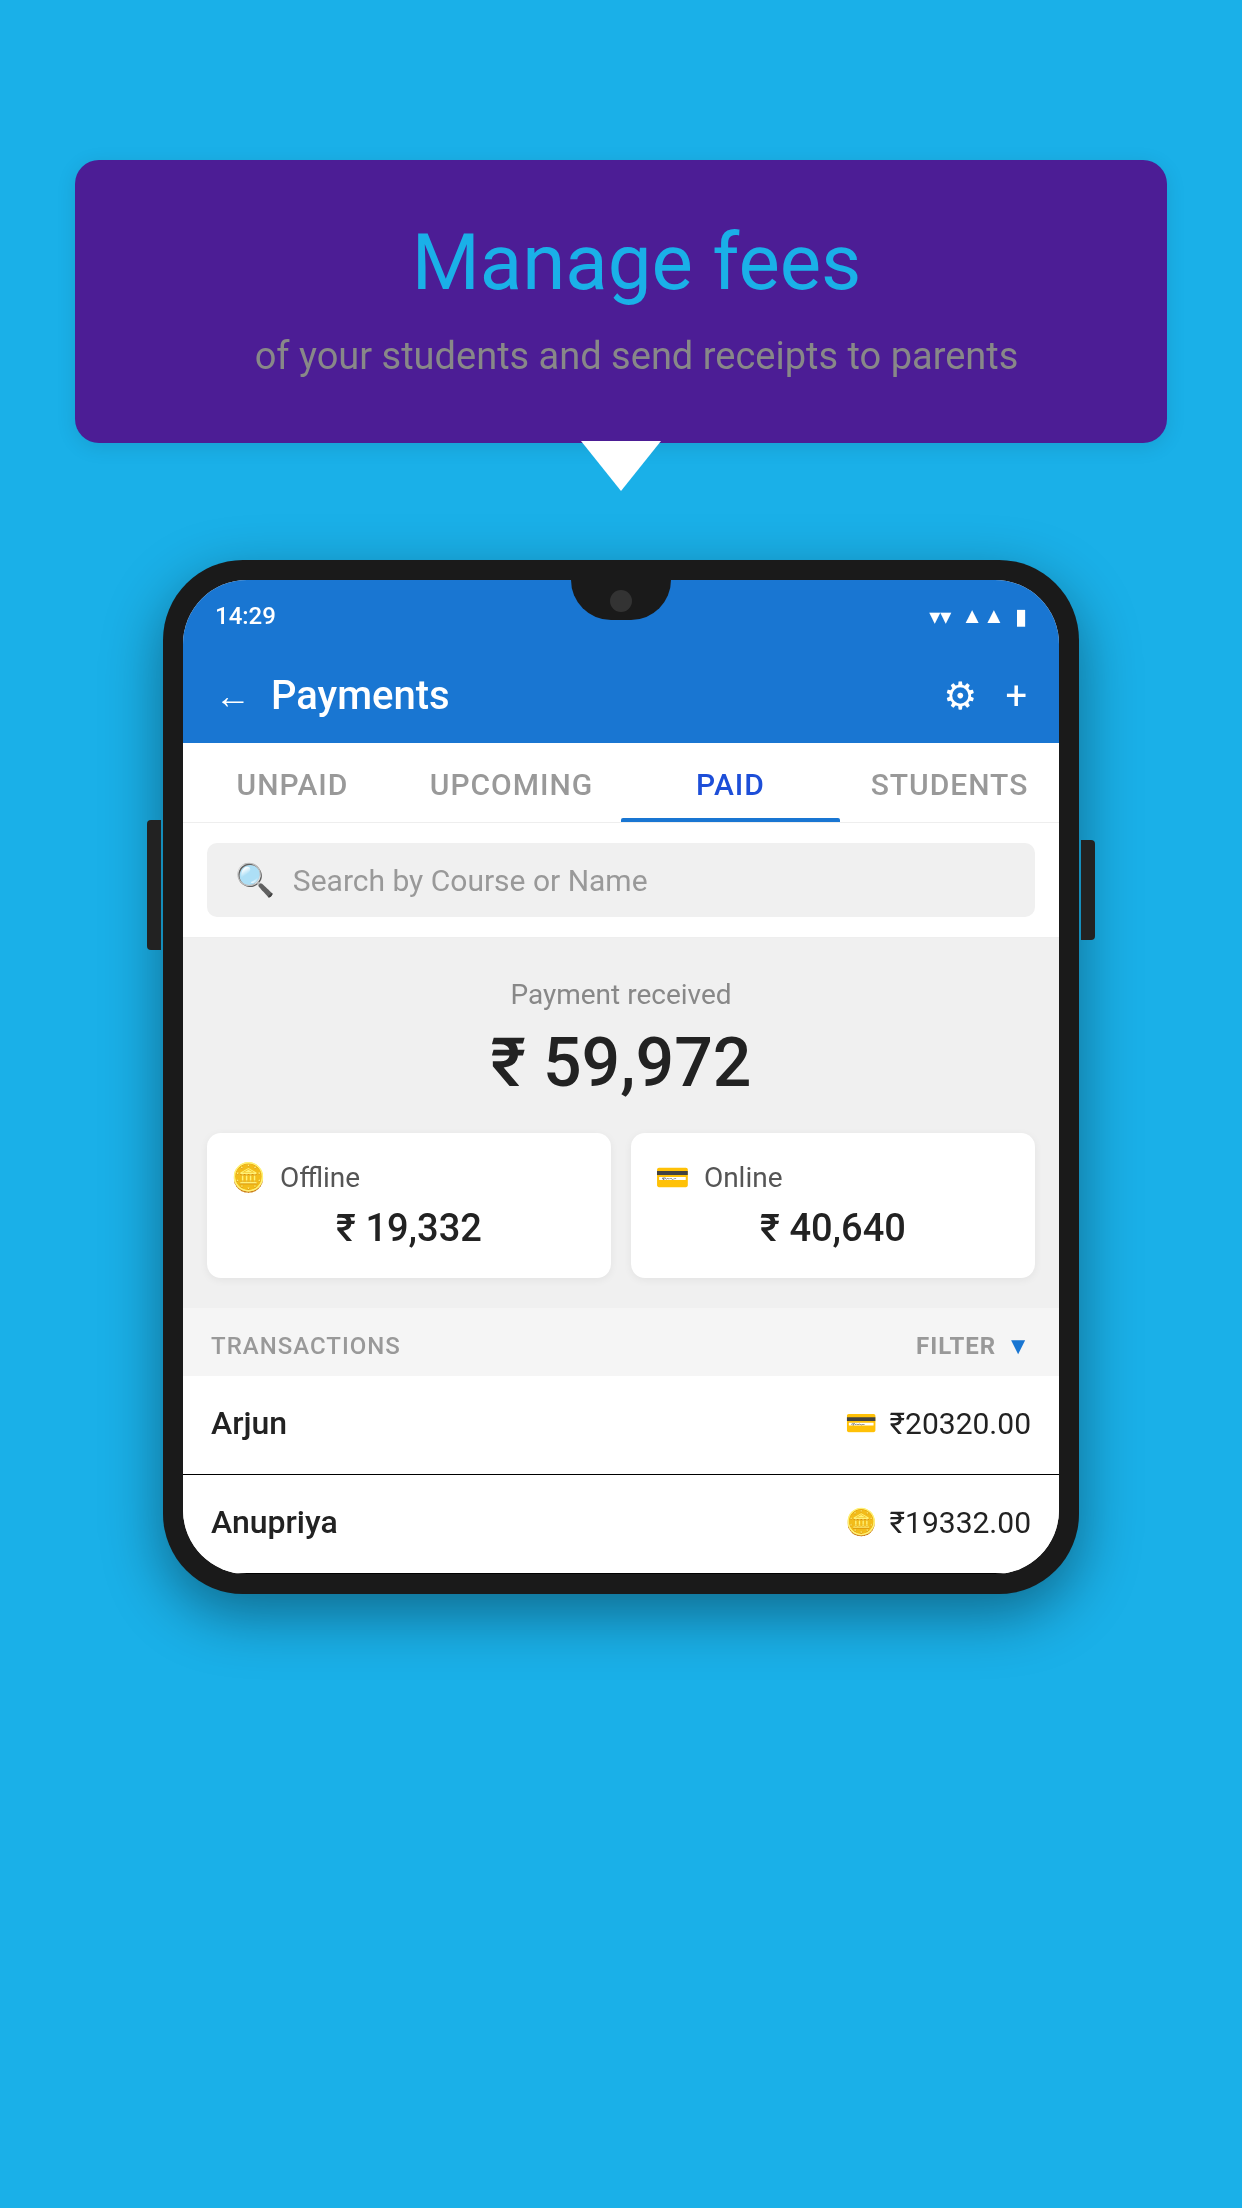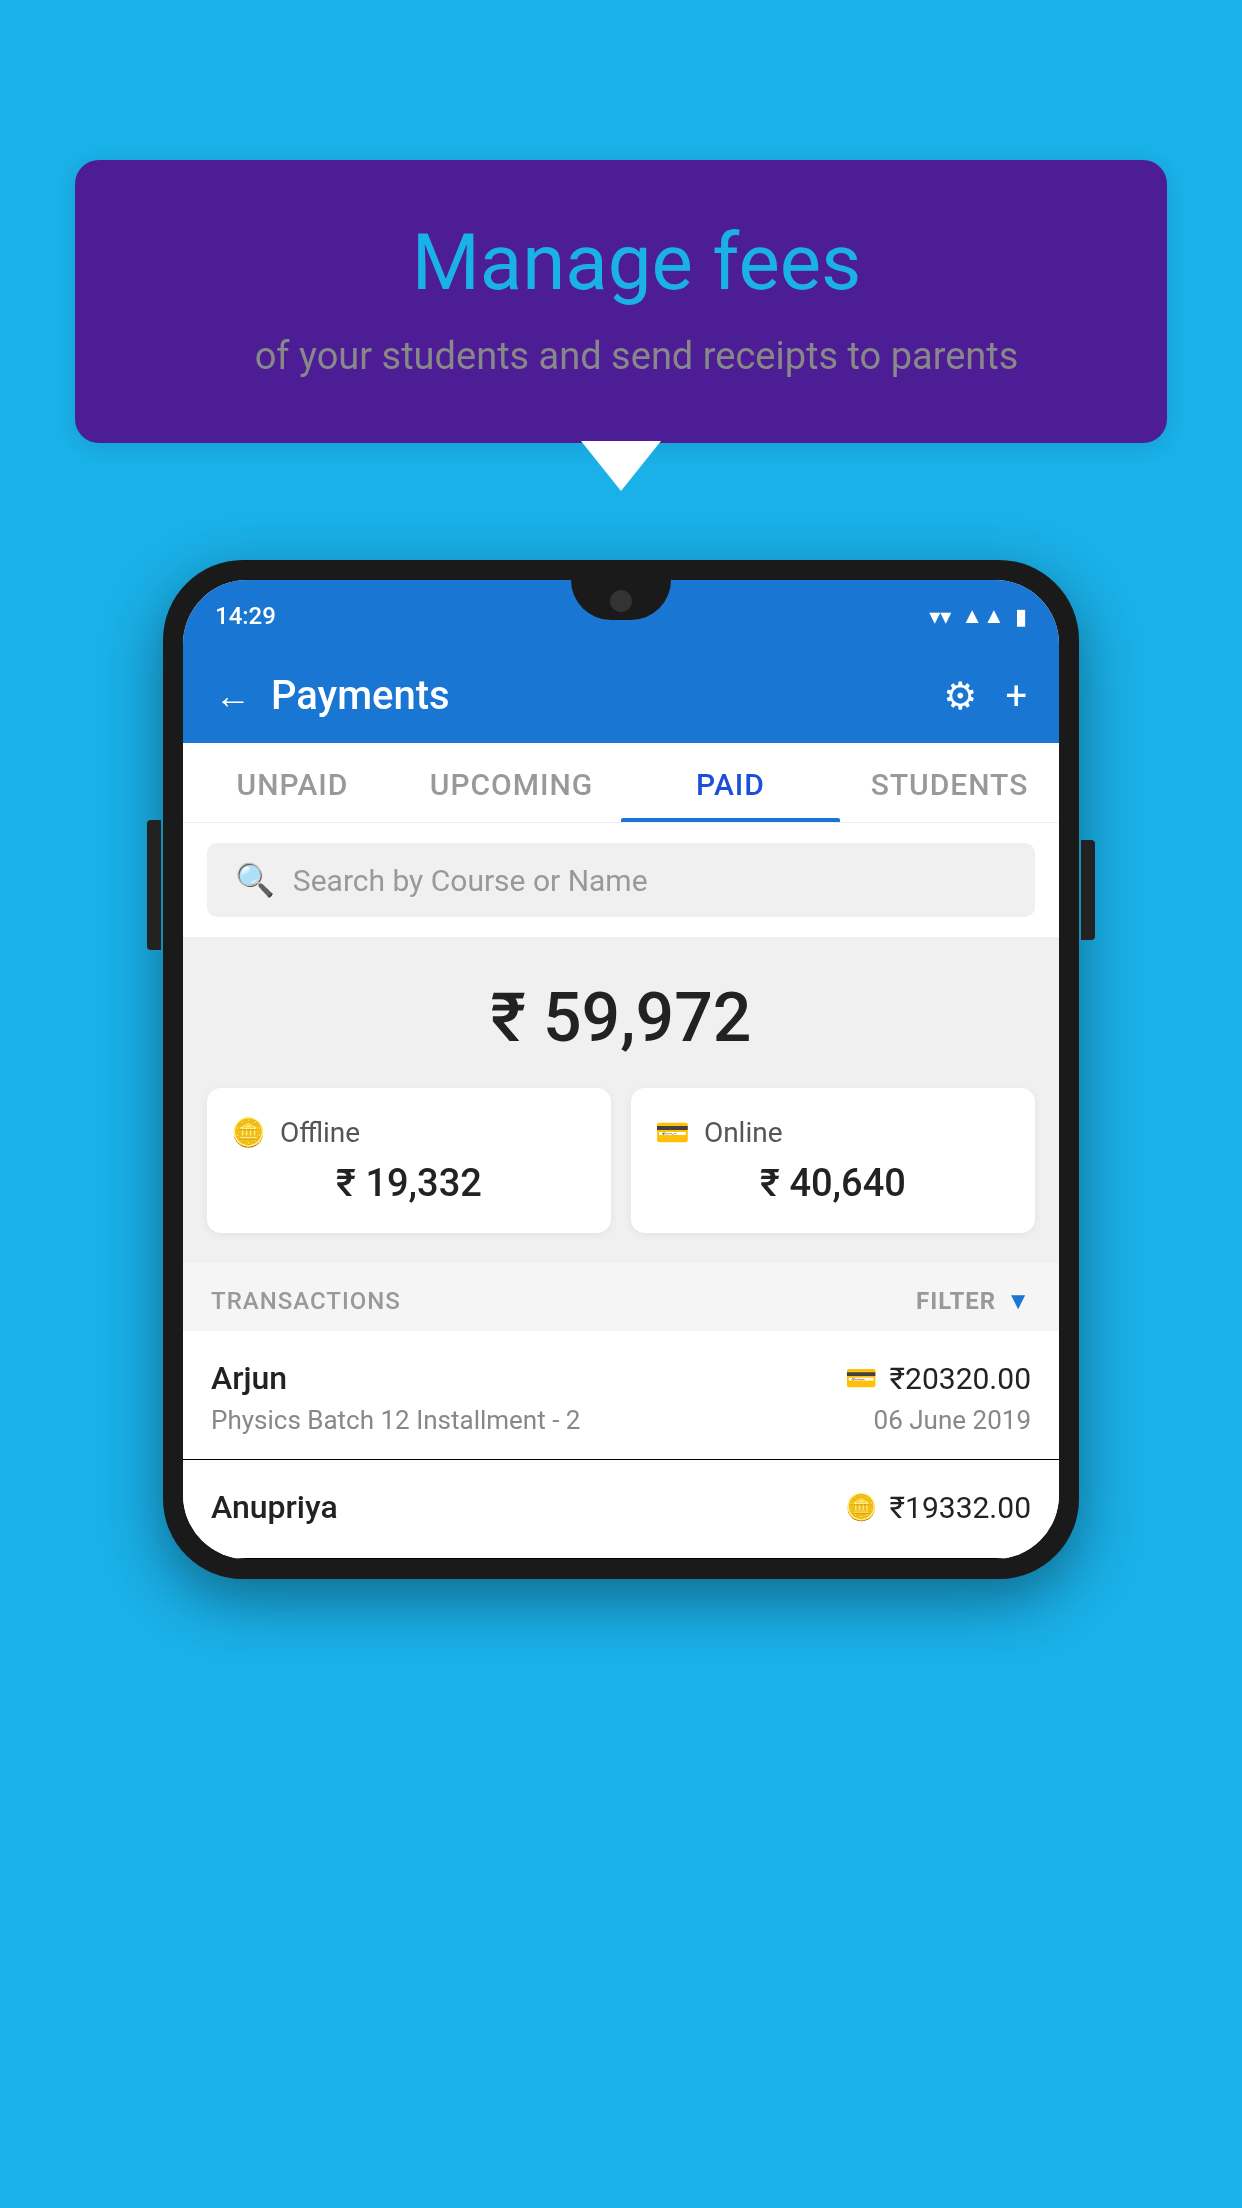--- a/index.html
+++ b/index.html
@@ -443,20 +443,21 @@
       </div>
 
       <div class="search-container">
         <div class="search-box">
           <span class="search-icon-wrap">🔍</span>
           <span class="search-placeholder">Search by Course or Name</span>
         </div>
       </div>
 
       <div class="payment-summary">
+        <div class="payment-received-label">Payment received</div>
         <div class="payment-amount-large">₹ 59,972</div>
 
         <div class="payment-cards">
           <div class="payment-card">
             <div class="payment-card-header">
               <span class="card-icon">🪙</span>
               <span>Offline</span>
             </div>
             <div class="payment-card-amount">₹ 19,332</div>
           </div>
@@ -480,24 +481,20 @@
       </div>
 
       <div class="transaction-row">
         <div class="transaction-top">
           <span class="transaction-name">Arjun</span>
           <span class="transaction-amount">
             <span class="payment-type-icon">💳</span>
             <span>₹20320.00</span>
           </span>
         </div>
-        <div class="transaction-bottom">
-          <span class="transaction-course">Physics Batch 12 Installment - 2</span>
-          <span class="transaction-date">06 June 2019</span>
-        </div>
       </div>
 
       <div class="transaction-row">
         <div class="transaction-top">
           <span class="transaction-name">Anupriya</span>
           <span class="transaction-amount">
             <span class="payment-type-icon">🪙</span>
             <span>₹19332.00</span>
           </span>
         </div>

